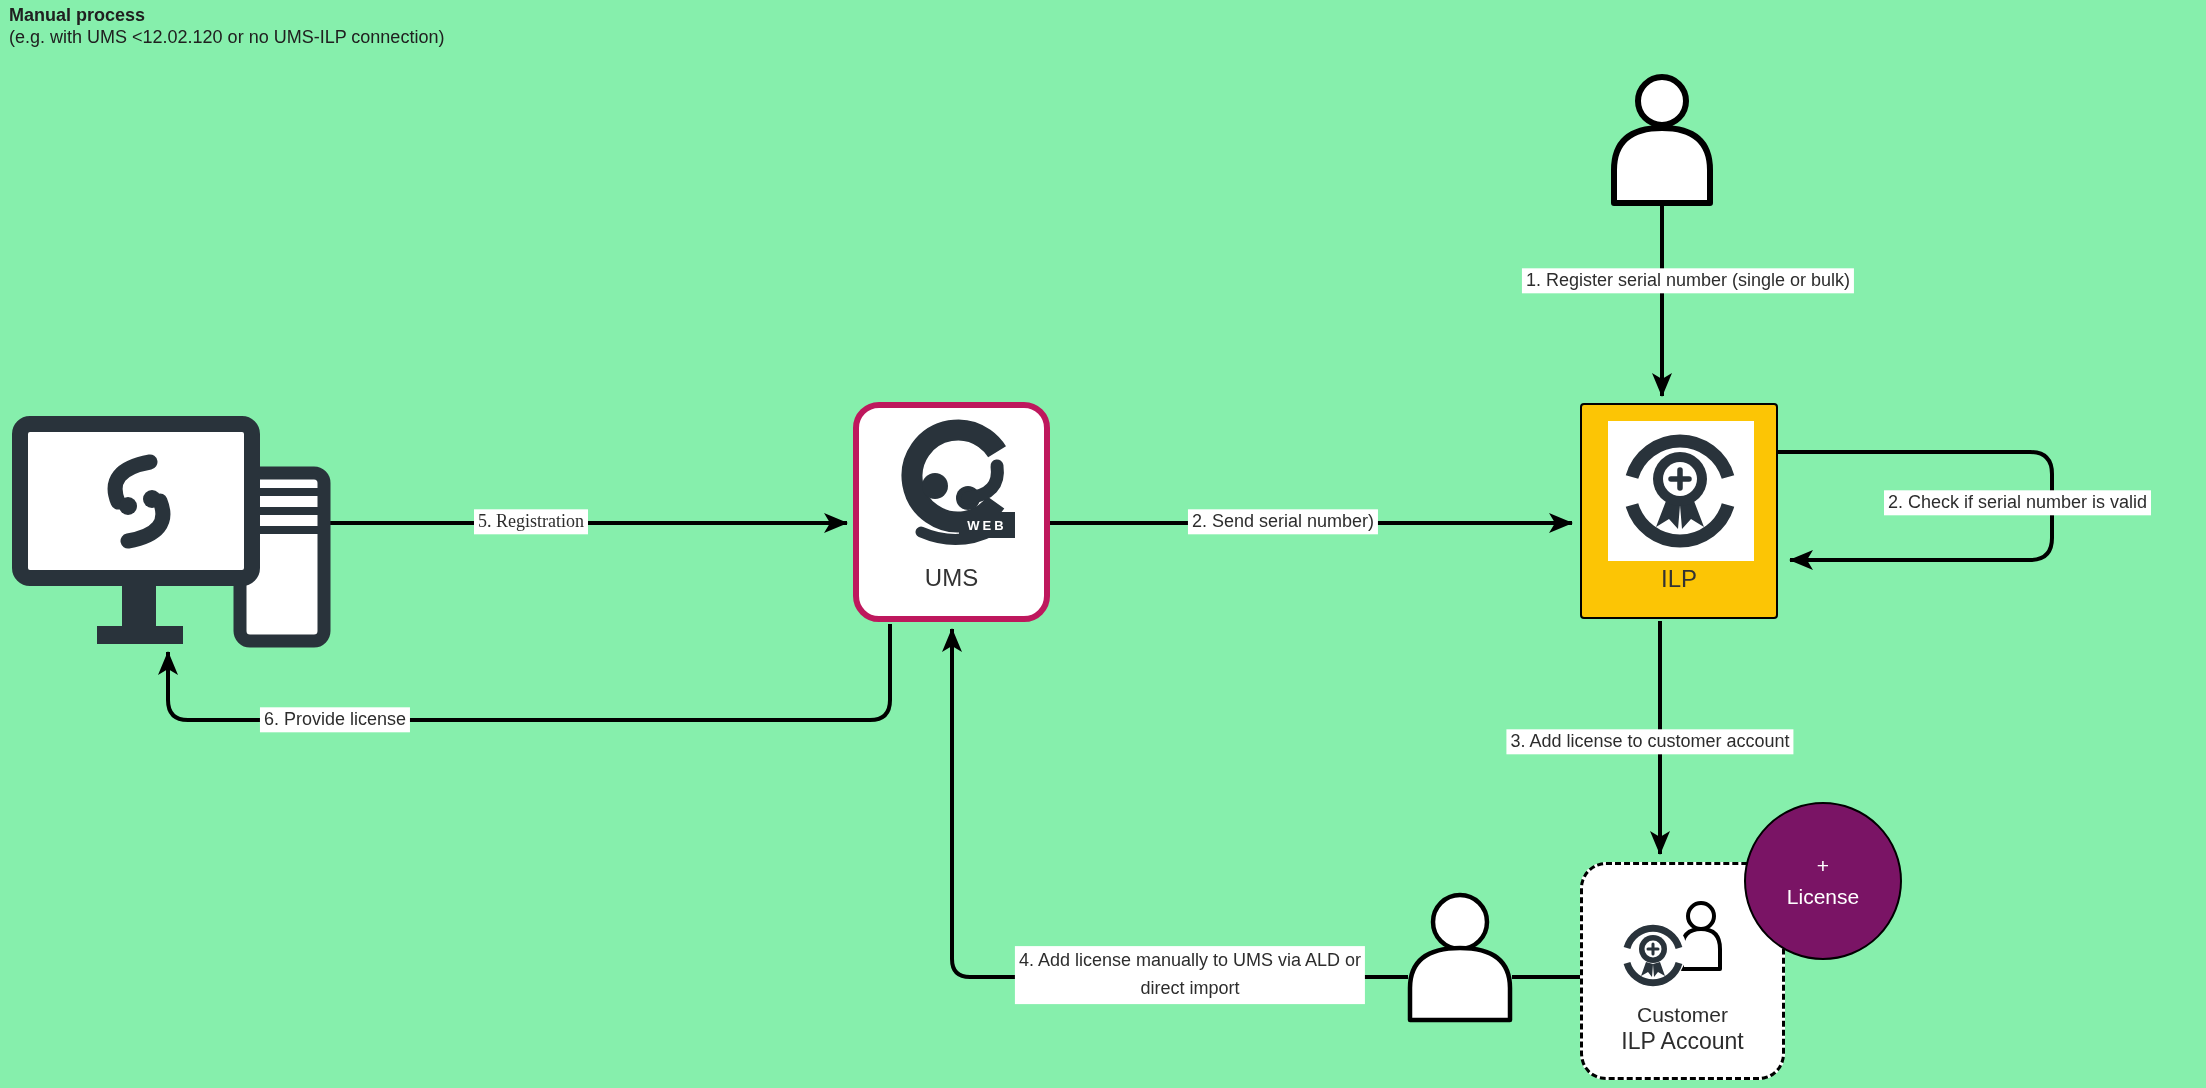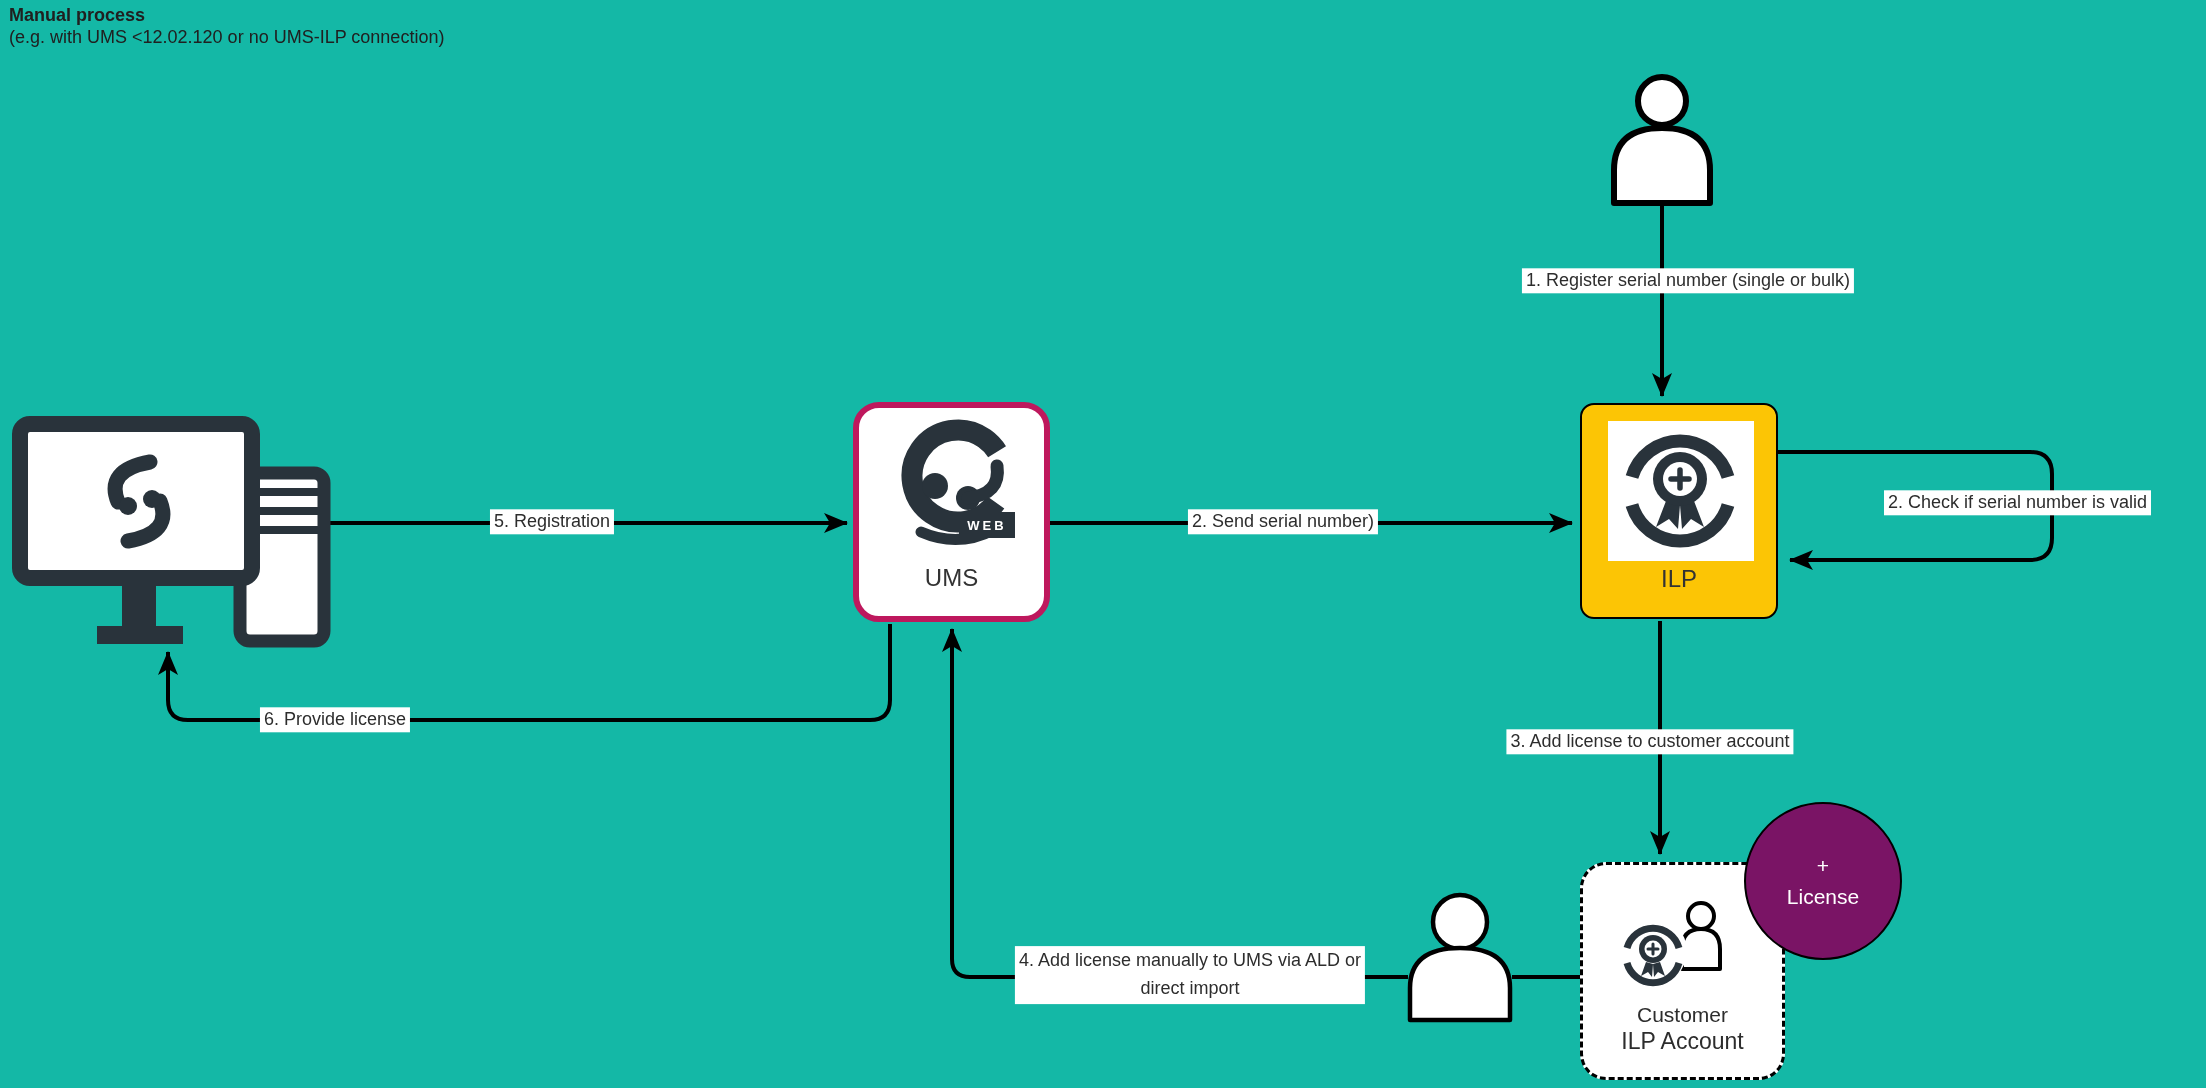--- a/index.html
+++ b/index.html
@@ -1,36 +1,36 @@
 <!DOCTYPE html>
 <html><head>
 <meta charset="utf-8">
 <style>
   html,body{margin:0;padding:0;background:#fff;}
   .canvas{
-    position:relative;width:2206px;height:1088px;background:#14b8a6;
+    position:relative;width:2206px;height:1088px;background:#86efac;
     overflow:hidden;font-family:"Liberation Sans",sans-serif;color:#202020;
   }
   .title{position:absolute;left:9px;top:5px;font-size:18px;font-weight:bold;white-space:nowrap;}
   .subtitle{position:absolute;left:9px;top:27px;font-size:18px;white-space:nowrap;}
   svg.layer{position:absolute;left:0;top:0;z-index:1;}
   .lbl{
     position:absolute;z-index:5;transform:translate(-50%,-50%);
     background:#fff;padding:1px 4px;font-size:18px;color:#2d2d2d;
     white-space:nowrap;line-height:1.3;text-align:center;
   }
   .lbl-left{transform:translateY(-50%);}
   .node{position:absolute;z-index:3;box-sizing:border-box;}
   .ums-box{
     left:853px;top:402px;width:197px;height:220px;background:#fff;
     border:6px solid #be185d;border-radius:26px;
   }
   .ilp-box{
     left:1580px;top:403px;width:198px;height:216px;background:#FCC505;
-    border:2.5px solid #000;border-radius:14px;
+    border:2.5px solid #000;border-radius:4px;
   }
   .ilp-inner{position:absolute;left:26px;top:16px;width:146px;height:140px;background:#fff;}
   .node-label{
     position:absolute;left:0;right:0;bottom:24px;text-align:center;
     font-size:24px;color:#333;
   }
   .web-badge{
     position:absolute;left:100px;top:104px;width:56px;height:26px;background:#29333B;
     color:#fff;font-size:13px;font-weight:bold;letter-spacing:3px;
     display:flex;align-items:center;justify-content:center;z-index:4;
@@ -94,21 +94,21 @@
       <g stroke="#29333B" stroke-width="15" stroke-linecap="round" fill="none">
         <path d="M150,462 Q105,470 118,502"></path>
         <path d="M128,541 Q173,533 160,501"></path>
         <circle cx="128" cy="506" r="9" fill="#29333B" stroke="none"></circle>
         <circle cx="152" cy="499" r="9" fill="#29333B" stroke="none"></circle>
       </g>
     </g>
   </svg>
 
   <div class="lbl" style="left:1648px;top:281px;margin-left:40px;">1. Register serial number (single or bulk)</div>
-  <div class="lbl" style="left:552px;top:522px;">5. Registration</div>
+  <div class="lbl" style="left:531px;top:522px;font-family:Liberation Serif, serif;">5. Registration</div>
   <div class="lbl" style="left:1254px;top:522px;margin-left:29px;">2. Send serial number)</div>
   <div class="lbl lbl-left" style="left:1884px;top:503px;">2. Check if serial number is valid</div>
   <div class="lbl" style="left:335px;top:720px;">6. Provide license</div>
   <div class="lbl" style="left:1650px;top:742px;">3. Add license to customer account</div>
   <div class="lbl lbl4" style="left:1190px;top:975px;">
     <div>4. Add license manually to UMS via ALD or</div>
     <div>direct import</div>
   </div>
 
   <div class="node ums-box">

